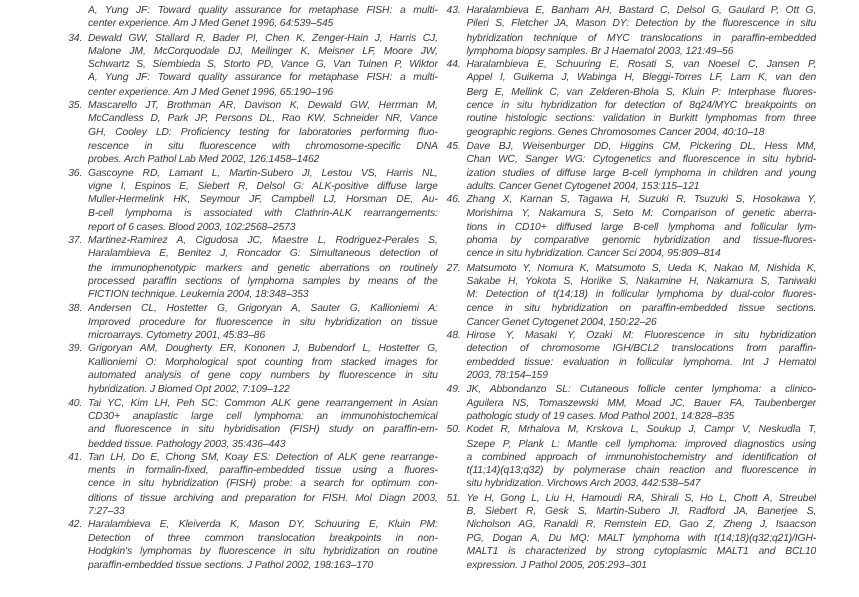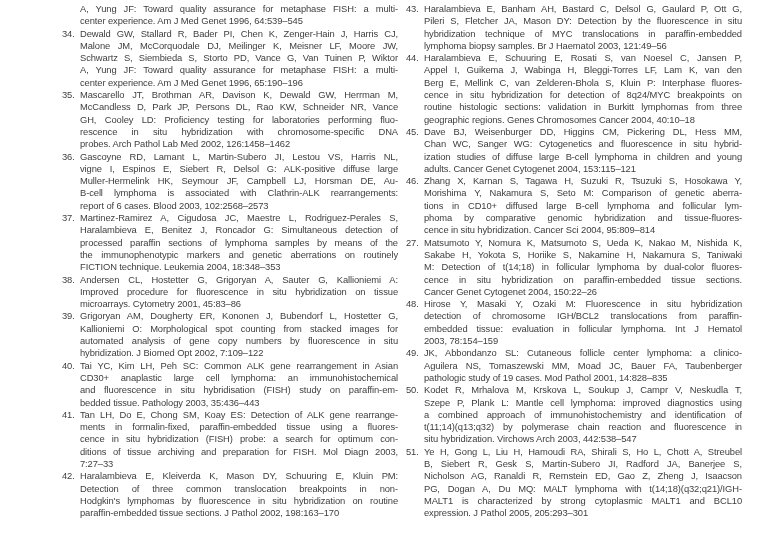--- a/index.html
+++ b/index.html
@@ -16,21 +16,21 @@
   .col {
     position: absolute;
     top: 3px;
     width: 336px;
     font-size: 9.4px;
     line-height: 12.3px;
     letter-spacing: -0.1px;
   }
   .col-left  { left: 62px; }
   .col-right { left: 406px; }
-  .ref-item { position: relative; padding-left: 18px; }
+  .ref-item { position: relative; padding-left: 18px; font-style: italic; }
   .ref-num  { position: absolute; left: 0; top: 0; }
   .ref-line { height: 12.3px; overflow: hidden; }
   .ref-line.jst {
     text-align: justify;
     text-align-last: justify;
     text-justify: inter-word;
   }
 </style>
 </head>
 <body style="background: rgb(255, 255, 255); color: rgb(62, 62, 62);">
@@ -47,37 +47,37 @@
         <div class="ref-line jst">Malone JM, McCorquodale DJ, Meilinger K, Meisner LF, Moore JW,</div>
         <div class="ref-line jst">Schwartz S, Siembieda S, Storto PD, Vance G, Van Tuinen P, Wiktor</div>
         <div class="ref-line jst">A, Yung JF: Toward quality assurance for metaphase FISH: a multi-</div>
         <div class="ref-line">center experience. Am J Med Genet 1996, 65:190–196</div>
       </div>
       <div class="ref-item">
         <span class="ref-num">35.</span>
         <div class="ref-line jst">Mascarello JT, Brothman AR, Davison K, Dewald GW, Herrman M,</div>
         <div class="ref-line jst">McCandless D, Park JP, Persons DL, Rao KW, Schneider NR, Vance</div>
         <div class="ref-line jst">GH, Cooley LD: Proficiency testing for laboratories performing fluo-</div>
-        <div class="ref-line jst">rescence in situ hybridization with chromosome-specific DNA</div>
+        <div class="ref-line jst">rescence in situ fluorescence with chromosome-specific DNA</div>
         <div class="ref-line">probes. Arch Pathol Lab Med 2002, 126:1458–1462</div>
       </div>
       <div class="ref-item">
         <span class="ref-num">36.</span>
         <div class="ref-line jst">Gascoyne RD, Lamant L, Martin-Subero JI, Lestou VS, Harris NL,</div>
         <div class="ref-line jst">vigne I, Espinos E, Siebert R, Delsol G: ALK-positive diffuse large</div>
         <div class="ref-line jst">Muller-Hermelink HK, Seymour JF, Campbell LJ, Horsman DE, Au-</div>
         <div class="ref-line jst">B-cell lymphoma is associated with Clathrin-ALK rearrangements:</div>
         <div class="ref-line">report of 6 cases. Blood 2003, 102:2568–2573</div>
       </div>
       <div class="ref-item">
         <span class="ref-num">37.</span>
         <div class="ref-line jst">Martinez-Ramirez A, Cigudosa JC, Maestre L, Rodriguez-Perales S,</div>
         <div class="ref-line jst">Haralambieva E, Benitez J, Roncador G: Simultaneous detection of</div>
+        <div class="ref-line jst">the immunophenotypic markers and genetic aberrations on routinely</div>
         <div class="ref-line jst">processed paraffin sections of lymphoma samples by means of the</div>
-        <div class="ref-line jst">the immunophenotypic markers and genetic aberrations on routinely</div>
         <div class="ref-line">FICTION technique. Leukemia 2004, 18:348–353</div>
       </div>
       <div class="ref-item">
         <span class="ref-num">38.</span>
         <div class="ref-line jst">Andersen CL, Hostetter G, Grigoryan A, Sauter G, Kallioniemi A:</div>
         <div class="ref-line jst">Improved procedure for fluorescence in situ hybridization on tissue</div>
         <div class="ref-line">microarrays. Cytometry 2001, 45:83–86</div>
       </div>
       <div class="ref-item">
         <span class="ref-num">39.</span>

